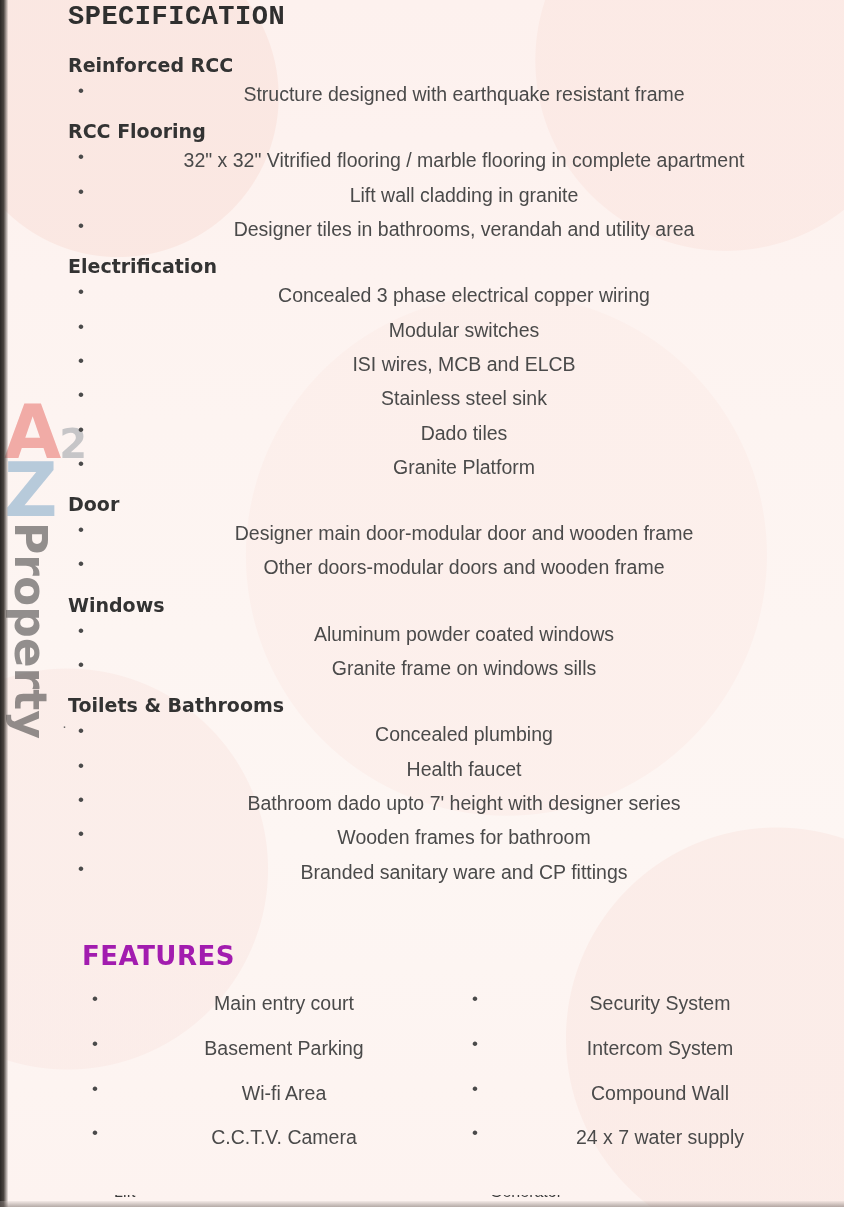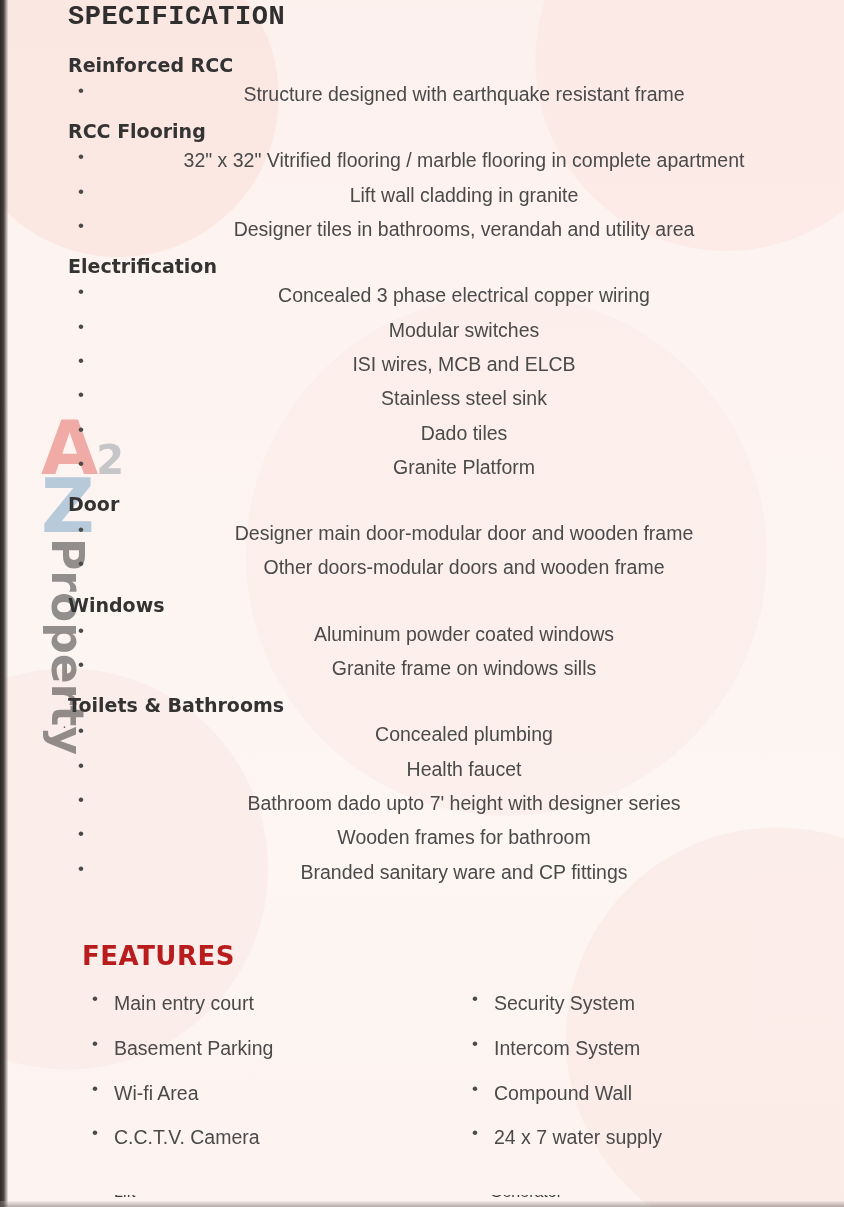--- a/index.html
+++ b/index.html
@@ -43,25 +43,24 @@
     left: 0; right: 0; bottom: 0;
     height: 6px;
     background: linear-gradient(180deg, rgba(215,205,200,0.25), rgba(120,110,106,0.55));
     z-index: 5;
   }
 
   
   .watermark {
     position: absolute;
     left: 4px;
-    top: 420px;
+    top: 404px;
     z-index: 1;
     pointer-events: none;
     opacity: 0.55;
-    margin-left: 37px;
   }
   .wm-a2z {
     font-size: 74px;
     font-weight: 700;
     font-family: "DejaVu Sans", sans-serif;
     line-height: 0.78;
     letter-spacing: -2px;
   }
   .wm-a { color: #e8706a; }
   .wm-2 { color: #9aa0a6; font-size: 40px; }
@@ -129,35 +128,36 @@
   }
 
   .features-block {
     margin-top: 52px;
     padding-left: 14px;
   }
   h1.features-title {
     font-size: 26px;
     font-weight: 700;
     letter-spacing: 0.5px;
-    color: #b91c1c;
+    color: #a21caf;
     margin: 0 0 10px 0;
     font-family: "DejaVu Sans", sans-serif;
   }
   .features-cols {
     display: flex;
     gap: 0;
   }
   .features-col {
     width: 50%;
   }
   .features-col ul {
     list-style: none;
     margin: 0;
     padding: 0;
+    text-align: center;
   }
   .features-col li {
     position: relative;
     padding-left: 32px;
     font-size: 19.5px;
     line-height: 2.3;
     color: #4a4a4a;
     white-space: nowrap;
   }
   .features-col li::before {

